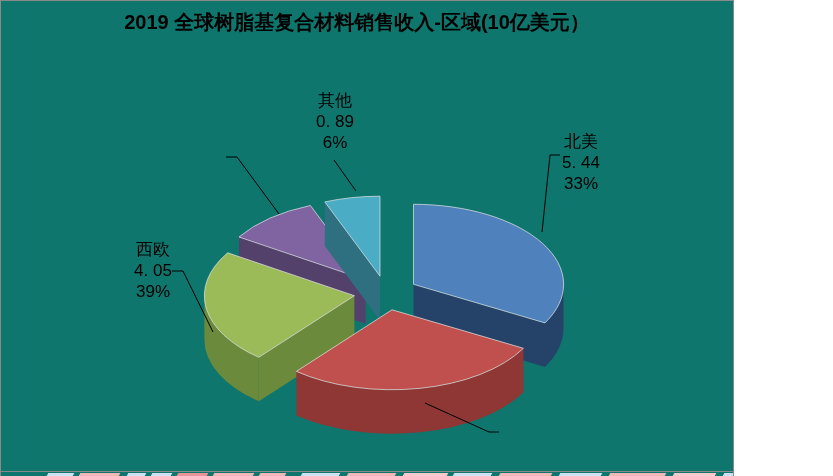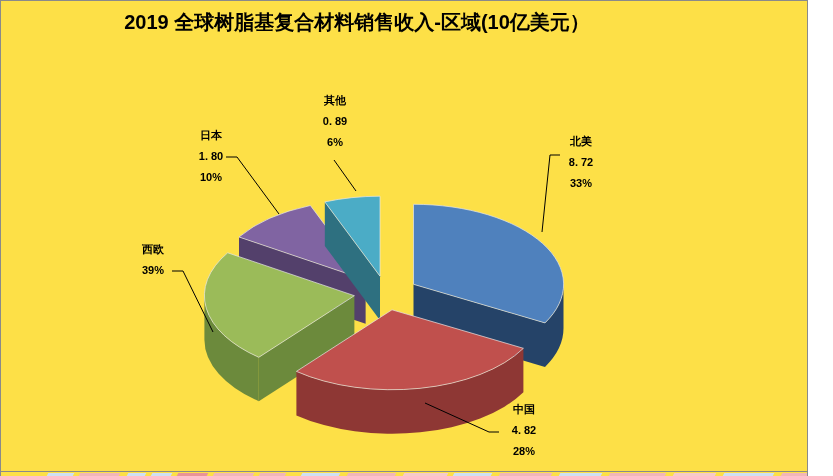--- a/index.html
+++ b/index.html
@@ -1,39 +1,39 @@
 <!DOCTYPE html>
 <html><head>
 <meta charset="utf-8">
 <style>
   html,body{margin:0;padding:0;background:#fff;}
   .frame{
     position:relative;
-    width:808px;height:476px;
+    width:734px;height:476px;
     box-sizing:border-box;
-    background:#fde047;
+    background:#0f766e;
     border:1px solid #8a8a8a;
     border-bottom:none;
     overflow:hidden;
     font-family:"Liberation Sans",sans-serif;
   }
   .chart-bottom-border{
     position:absolute;left:0;top:470px;width:833px;height:1px;
     background:#8a8a8a;
   }
   .title-block{
     position:absolute;top:8px;left:20px;width:672px;
     text-align:center;
     font-weight:bold;font-size:20px;line-height:27px;color:#000;
   }
   .pie-svg{position:absolute;left:0;top:0;}
   .slice-label{
     position:absolute;width:90px;
     text-align:center;color:#000;
-    font-weight:bold;font-size:11px;line-height:21px;
+    font-weight:normal;font-size:17px;line-height:21px;
     white-space:nowrap;
   }
   .lbl-na{left:535px;top:130px;}
   .lbl-cn{left:478px;top:398px;}
   .lbl-we{left:107px;top:238px;}
   .lbl-jp{left:165px;top:124px;}
   .lbl-ot{left:289px;top:89px;}
   .wm-strip{position:absolute;left:0;top:472px;width:833px;height:4px;}
   .wm-block{position:absolute;top:0;height:5px;transform:skewX(-28deg);}
 </style>
@@ -75,36 +75,27 @@
       <polyline points="559,154 549,154 541,231"></polyline>
       <polyline points="424,402 488,431 498,431"></polyline>
       <polyline points="171,270 182,270 212,331"></polyline>
       <polyline points="225,156 236,156 278,213"></polyline>
       <polyline points="333,159 355,190"></polyline>
     </g>
   </svg>
 
   <div class="slice-label lbl-na">
     <div>北美</div>
-    <div>8. 72</div>
+    <div>5. 44</div>
     <div>33%</div>
-  </div>
-  <div class="slice-label lbl-cn">
-    <div>中国</div>
-    <div>4. 82</div>
-    <div>28%</div>
   </div>
   <div class="slice-label lbl-we">
     <div>西欧</div>
+    <div>4. 05</div>
     <div>39%</div>
-  </div>
-  <div class="slice-label lbl-jp">
-    <div>日本</div>
-    <div>1. 80</div>
-    <div>10%</div>
   </div>
   <div class="slice-label lbl-ot">
     <div>其他</div>
     <div>0. 89</div>
     <div>6%</div>
   </div>
 
   <div class="chart-bottom-border"></div>
   <div class="wm-strip" id="wm-strip">
       <div class="wm-block" style="left: 46px; width: 26px; background: rgb(207, 224, 243);"></div>

